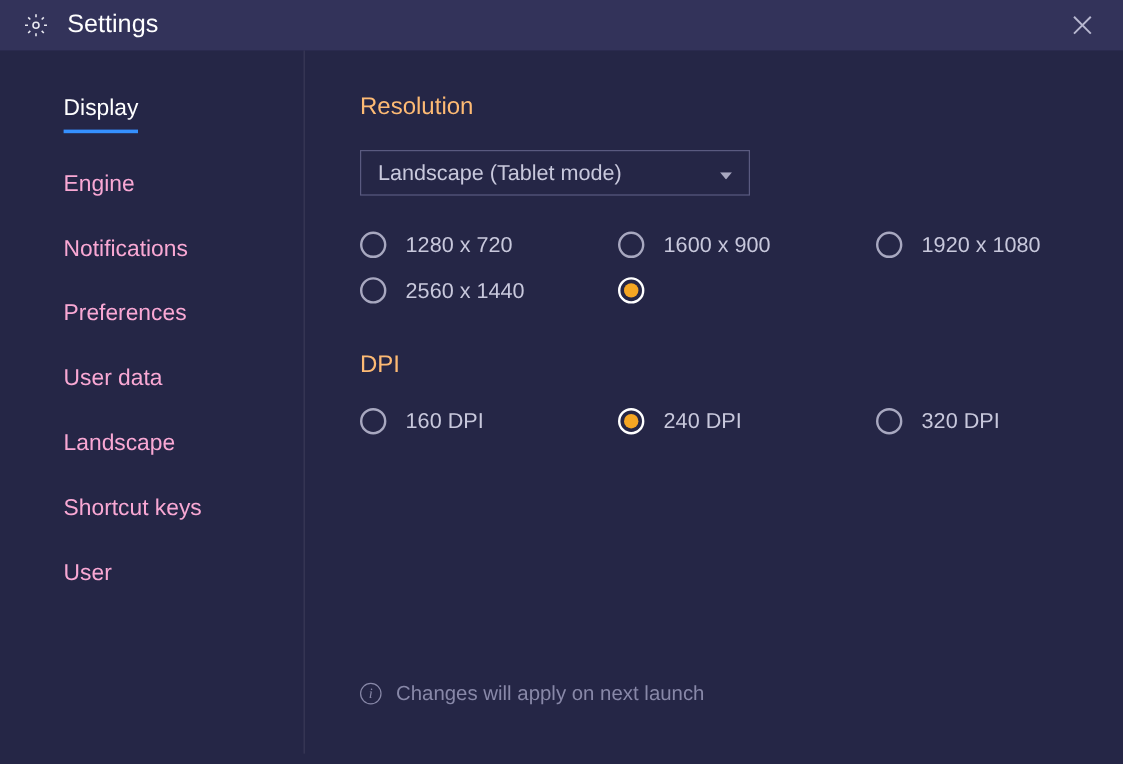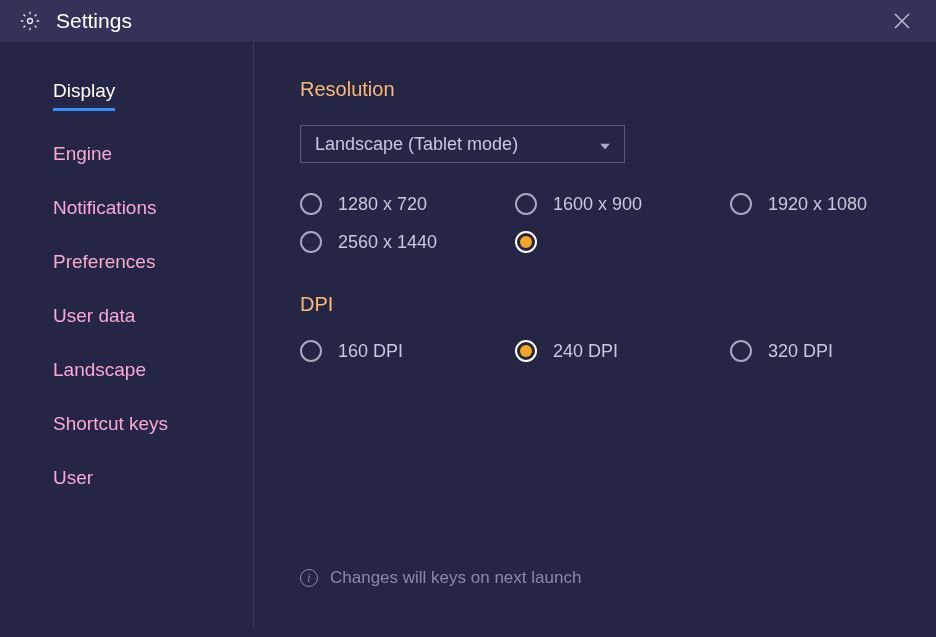--- a/index.html
+++ b/index.html
@@ -248,16 +248,16 @@
         </div>
         <div class="radio-item">
           <span class="radio-circle"></span>
           <span class="radio-label">320 DPI</span>
         </div>
       </div>
     </div>
 
     <div class="info-bar">
       <span class="info-icon">i</span>
-      <span>Changes will keys on next launch</span>
+      <span>Changes will apply on next launch</span>
     </div>
   </div>
 </div>
 
 </body></html>

